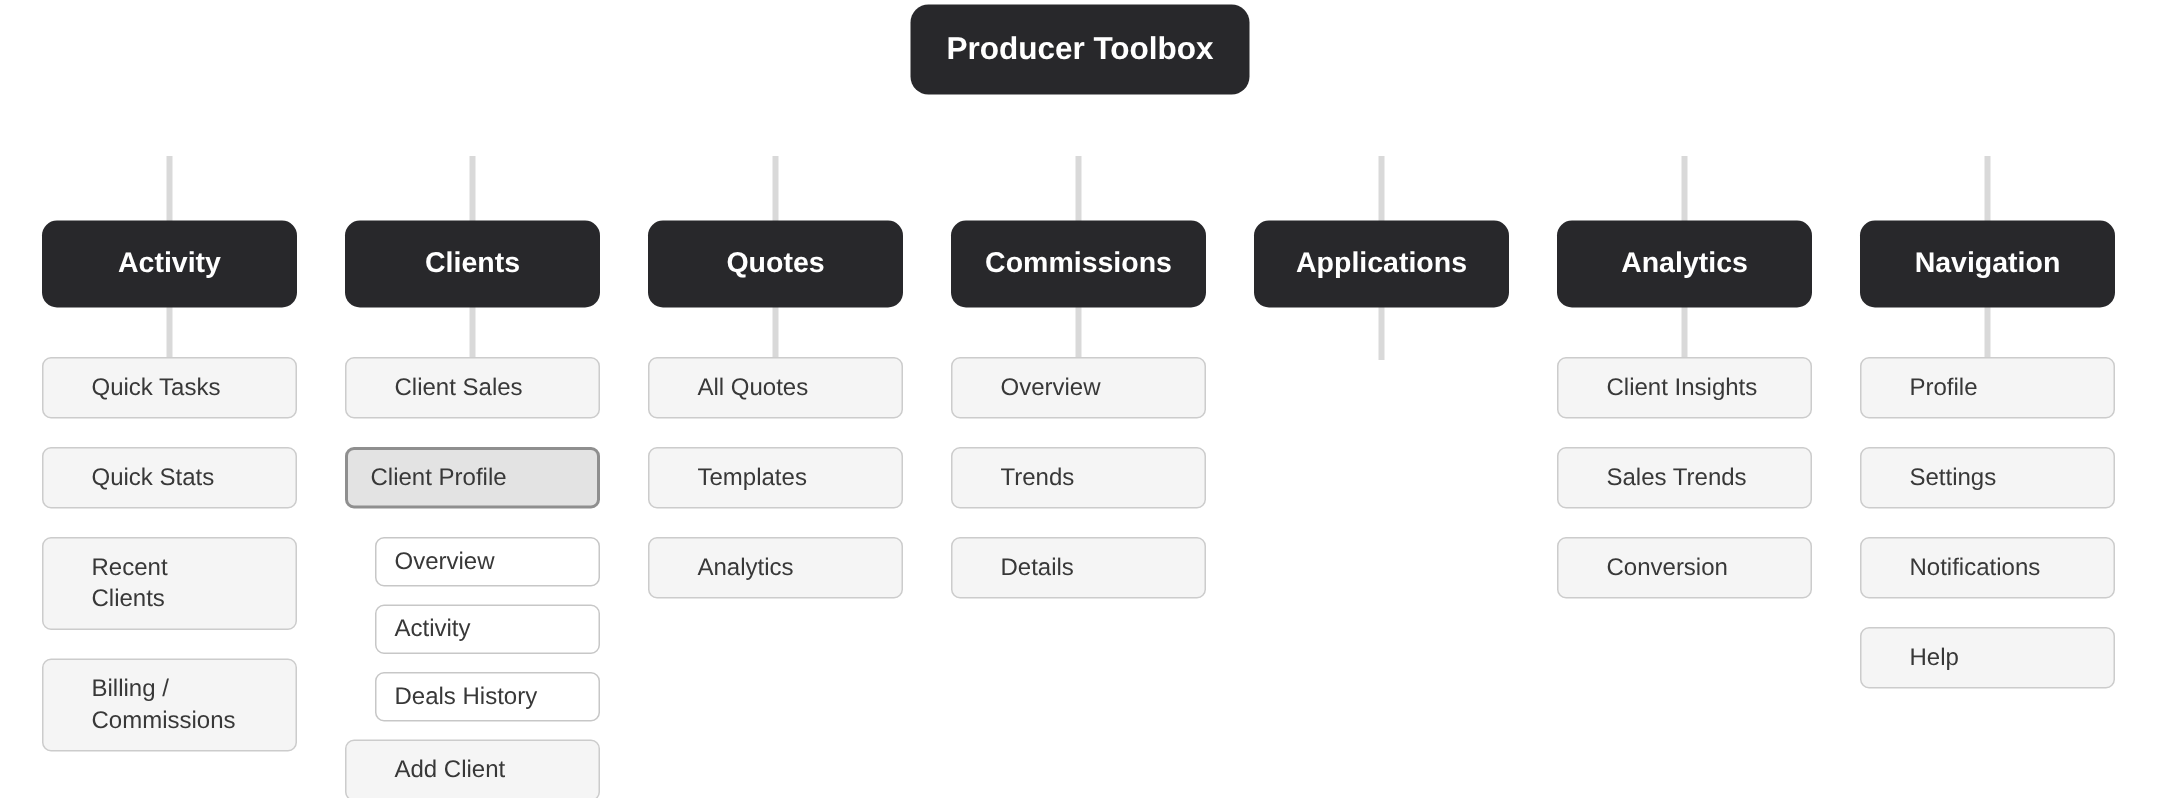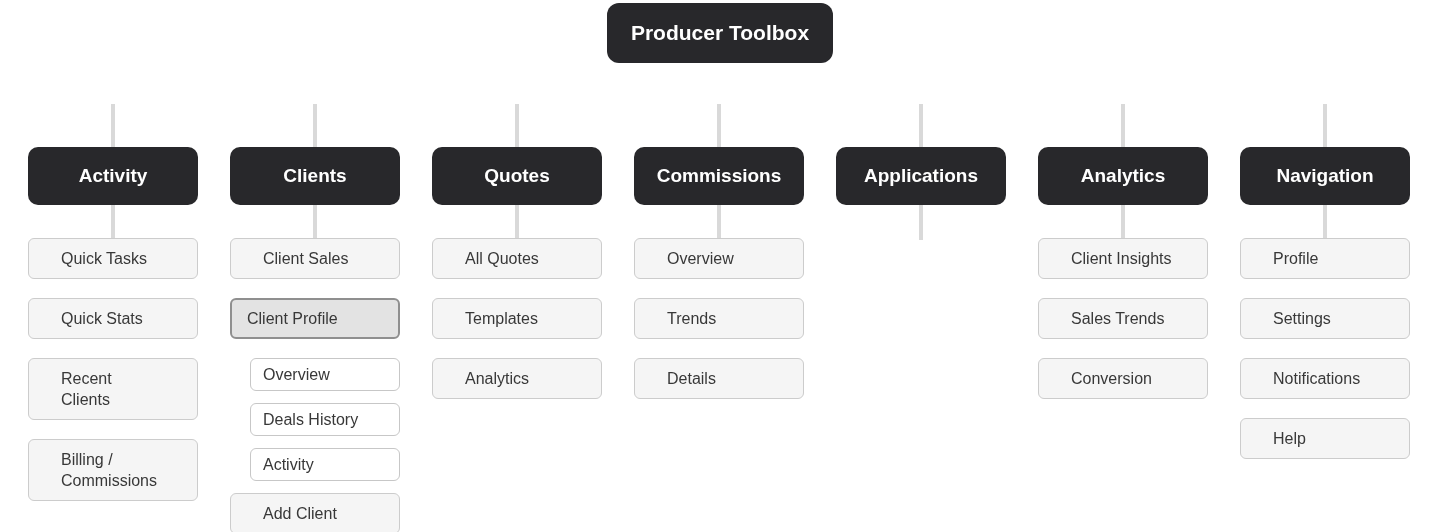--- a/index.html
+++ b/index.html
@@ -131,22 +131,22 @@
         </div>
       </div>
       <div class="col">
         <div class="connector top"></div>
         <div class="connector bottom"></div>
         <div class="col-header">Clients</div>
         <div class="items">
           <div class="item">Client Sales</div>
           <div class="item selected">Client Profile</div>
           <div class="item sub">Overview</div>
+          <div class="item sub">Activity</div>
           <div class="item sub">Deals History</div>
-          <div class="item sub">Activity</div>
           <div class="item">Add Client</div>
         </div>
       </div>
       <div class="col">
         <div class="connector top"></div>
         <div class="connector bottom"></div>
         <div class="col-header">Quotes</div>
         <div class="items">
           <div class="item">All Quotes</div>
           <div class="item">Templates</div>

